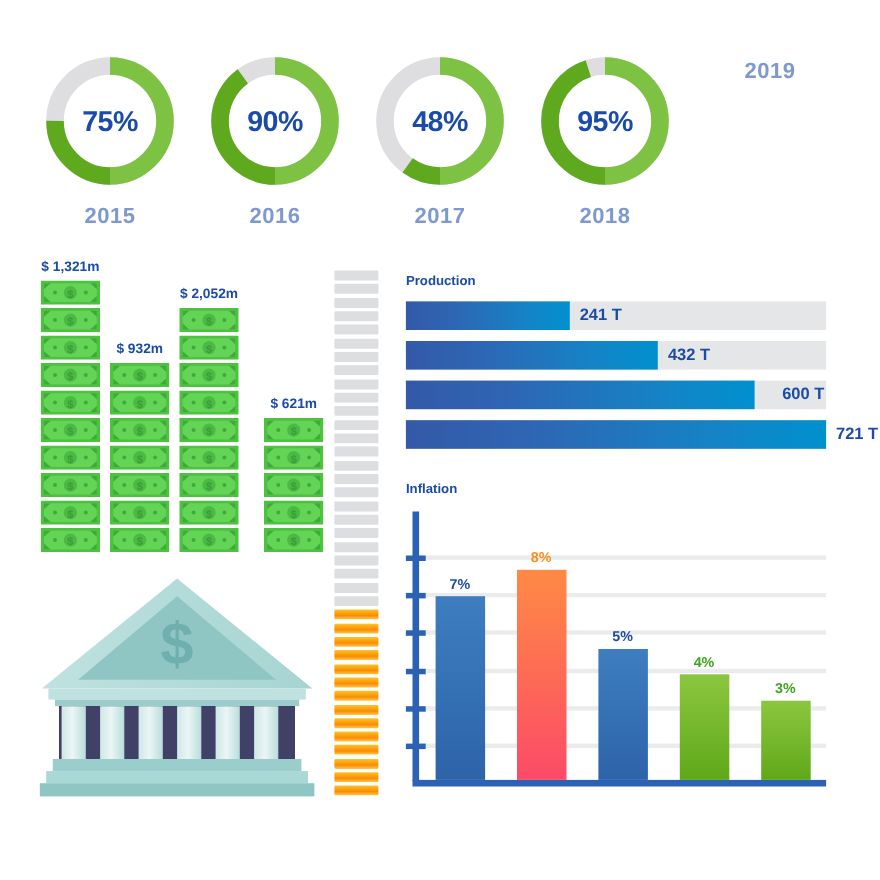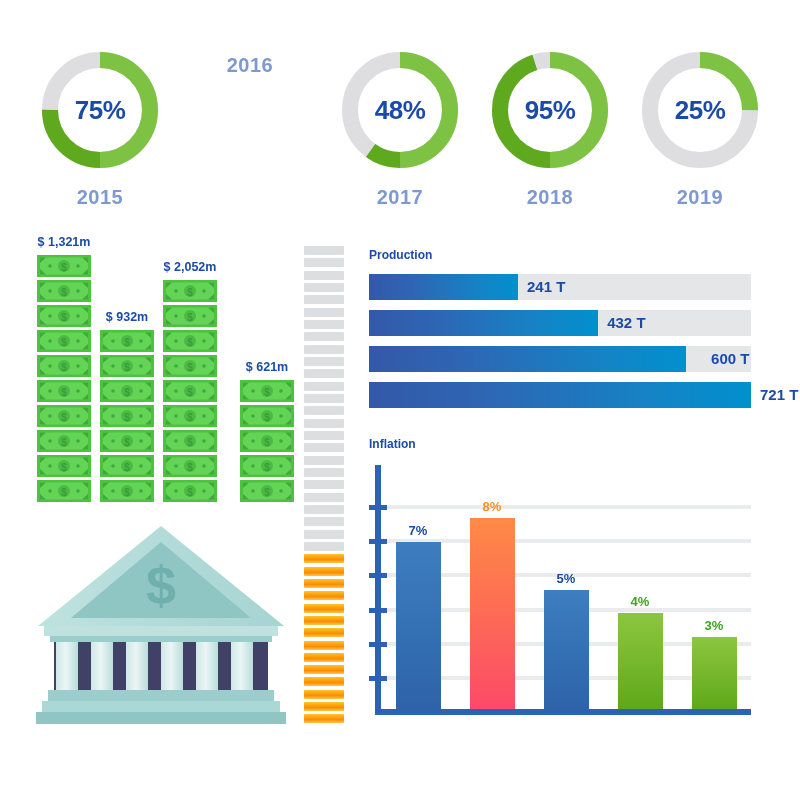--- a/index.html
+++ b/index.html
@@ -75,20 +75,28 @@
           <svg width="132" height="132" viewBox="0 0 132 132">
             <circle cx="66" cy="66" r="50" fill="none" stroke="#DEDEE0" stroke-width="16"></circle>
             <circle cx="66" cy="66" r="50" fill="none" stroke="#7DC242" stroke-width="16" stroke-dasharray="157.07963267948966 314.1592653589793" transform="rotate(-90 66 66)"></circle>
             <circle cx="66" cy="66" r="50" fill="none" stroke="#5FA91E" stroke-width="16" stroke-dasharray="78.53981633974483 314.1592653589793" transform="rotate(90 66 66)"></circle>
           </svg>
           <div class="donut-label">75%</div>
         </div>
         <div class="donut-year">2015</div>
       </div>
       <div class="donut-cell">
+        <div class="donut">
+          <svg width="132" height="132" viewBox="0 0 132 132">
+            <circle cx="66" cy="66" r="50" fill="none" stroke="#DEDEE0" stroke-width="16"></circle>
+            <circle cx="66" cy="66" r="50" fill="none" stroke="#7DC242" stroke-width="16" stroke-dasharray="157.07963267948966 314.1592653589793" transform="rotate(-90 66 66)"></circle>
+            <circle cx="66" cy="66" r="50" fill="none" stroke="#5FA91E" stroke-width="16" stroke-dasharray="125.66370614359174 314.1592653589793" transform="rotate(90 66 66)"></circle>
+          </svg>
+          <div class="donut-label">90%</div>
+        </div>
         <div class="donut-year">2016</div>
       </div>
       <div class="donut-cell">
         <div class="donut">
           <svg width="132" height="132" viewBox="0 0 132 132">
             <circle cx="66" cy="66" r="50" fill="none" stroke="#DEDEE0" stroke-width="16"></circle>
             <circle cx="66" cy="66" r="50" fill="none" stroke="#7DC242" stroke-width="16" stroke-dasharray="157.07963267948966 314.1592653589793" transform="rotate(-90 66 66)"></circle>
             <circle cx="66" cy="66" r="50" fill="none" stroke="#5FA91E" stroke-width="16" stroke-dasharray="31.415926535897935 314.1592653589793" transform="rotate(90 66 66)"></circle>
           </svg>
           <div class="donut-label">48%</div>
@@ -100,27 +108,20 @@
           <svg width="132" height="132" viewBox="0 0 132 132">
             <circle cx="66" cy="66" r="50" fill="none" stroke="#DEDEE0" stroke-width="16"></circle>
             <circle cx="66" cy="66" r="50" fill="none" stroke="#7DC242" stroke-width="16" stroke-dasharray="157.07963267948966 314.1592653589793" transform="rotate(-90 66 66)"></circle>
             <circle cx="66" cy="66" r="50" fill="none" stroke="#5FA91E" stroke-width="16" stroke-dasharray="141.3716694115407 314.1592653589793" transform="rotate(90 66 66)"></circle>
           </svg>
           <div class="donut-label">95%</div>
         </div>
         <div class="donut-year">2018</div>
       </div>
       <div class="donut-cell">
-        <div class="donut">
-          <svg width="132" height="132" viewBox="0 0 132 132">
-            <circle cx="66" cy="66" r="50" fill="none" stroke="#DEDEE0" stroke-width="16"></circle>
-            <circle cx="66" cy="66" r="50" fill="none" stroke="#7DC242" stroke-width="16" stroke-dasharray="78.53981633974483 314.1592653589793" transform="rotate(-90 66 66)"></circle>
-          </svg>
-          <div class="donut-label">25%</div>
-        </div>
         <div class="donut-year">2019</div>
       </div>
     </div>
 
   <div class="money-area" id="moneyArea">
       <div class="money-col" style="left: 0px;">
         <div class="cap">$ 1,321m</div>
         <div class="bill"><svg viewBox="0 0 54 22" width="54" height="22">
             <rect x="0" y="0" width="54" height="22" fill="#4CC23F"></rect>
             <rect x="3" y="2.5" width="48" height="17" fill="#63D456"></rect>

